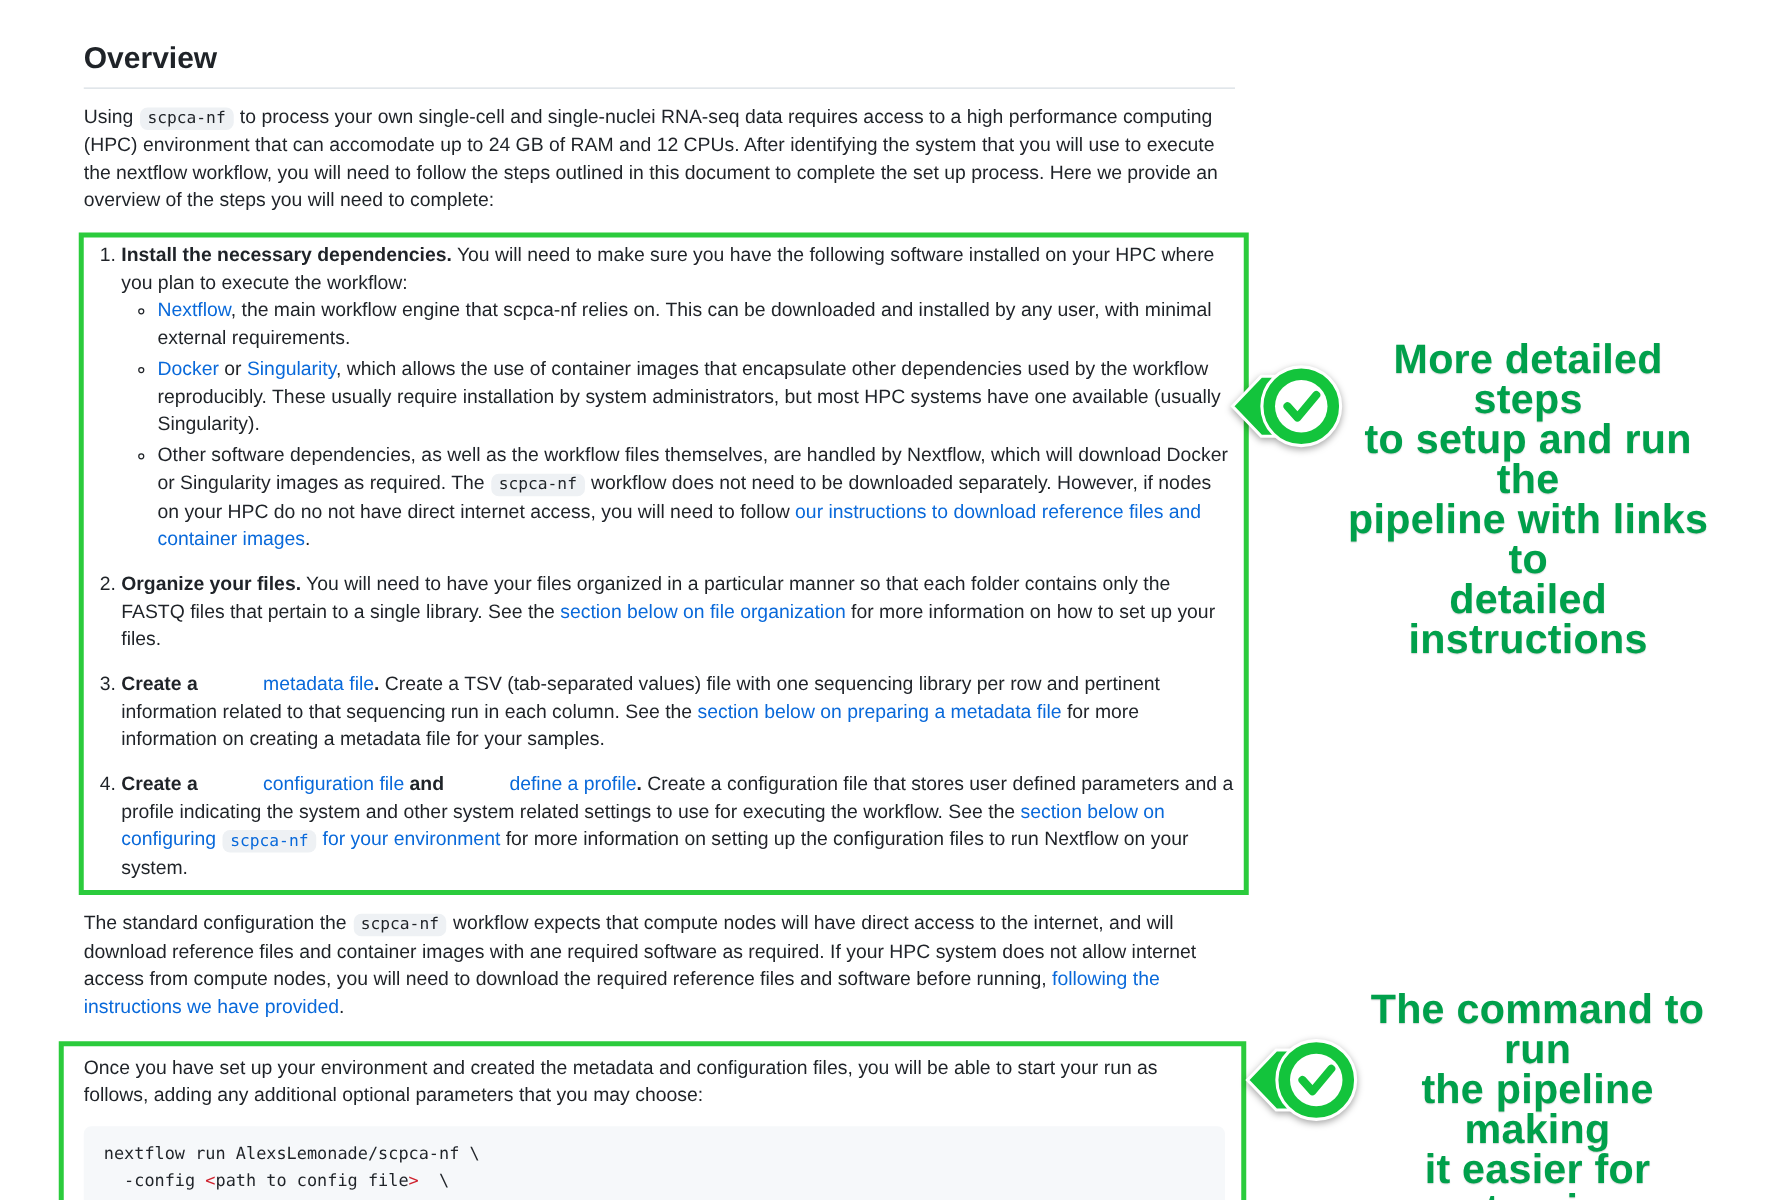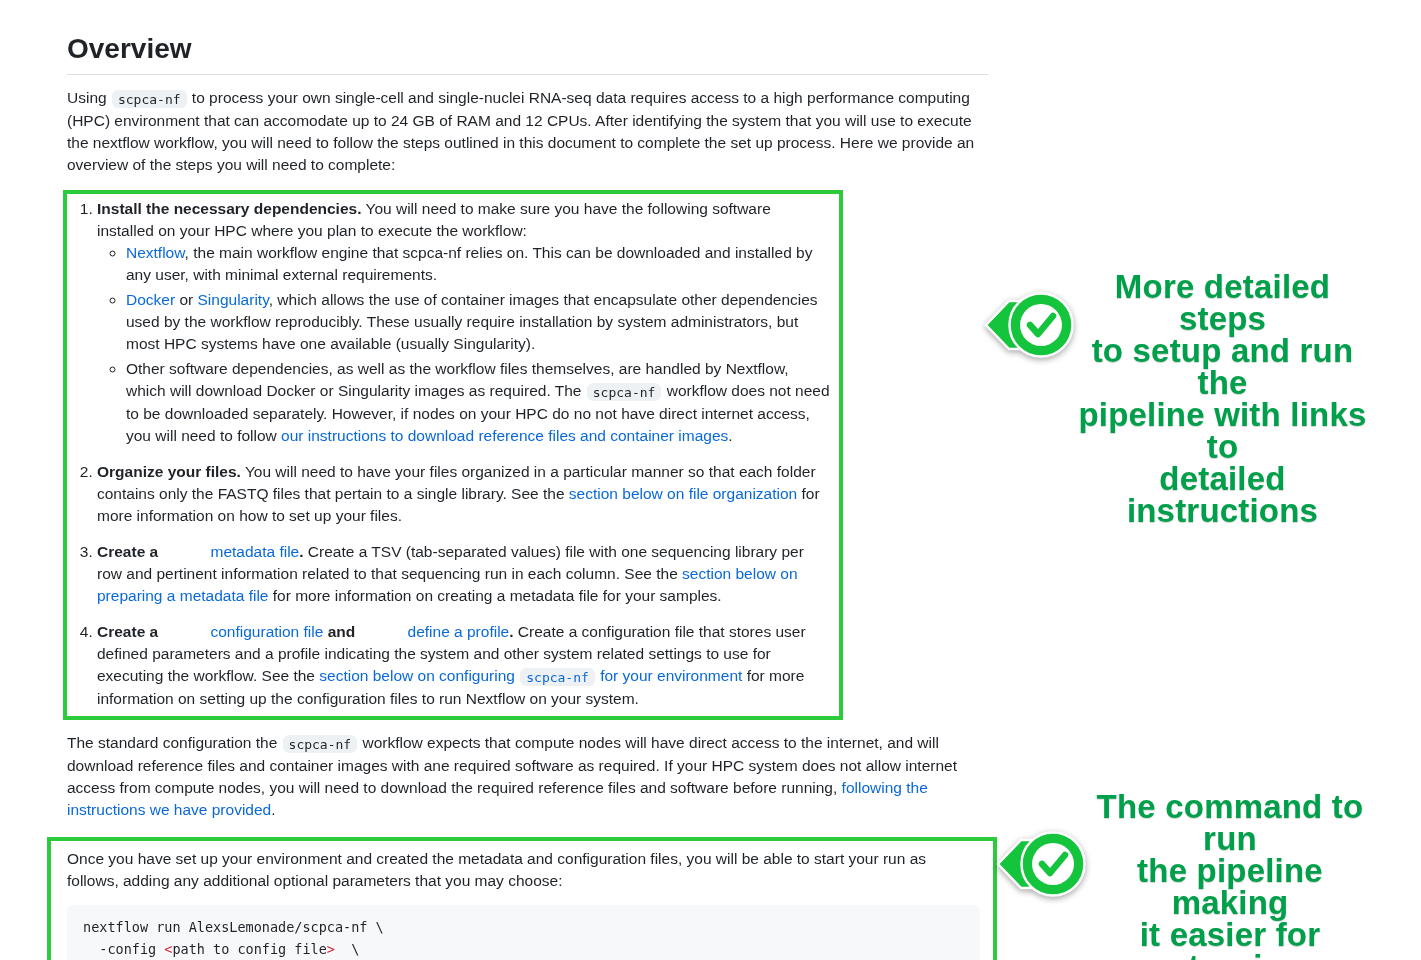--- a/index.html
+++ b/index.html
@@ -8,26 +8,26 @@
     --green-border:#2bcb3c;
     --green-note:#00a04b;
     --green-icon:#13c43c;
     --code-red:#cf222e;
   }
   *{box-sizing:border-box;margin:0;padding:0;}
   html,body{background:#ffffff;}
   body{font-family:"Liberation Sans","DejaVu Sans",sans-serif;color:var(--text);}
   .page{position:relative;width:1421px;height:960px;background:#fff;overflow:hidden;}
   .doc{position:absolute;left:67px;top:33px;width:932px;}
-  h2.title{font-size:28px;font-weight:700;color:#1f2328;padding-bottom:9px;
+  h2.title{font-size:24px;font-weight:700;color:#1f2328;padding-bottom:9px;
     border-bottom:1px solid #d8dee4;width:921px;}
   .para{font-size:15.5px;line-height:22px;width:915px;margin-top:12px;}
   
   .hl-box{border:4px solid var(--green-border);}
-  .box-steps{margin-left:-4px;margin-top:14px;width:780px;padding:4px 8px 6px 0;}
+  .box-steps{margin-left:-4px;margin-top:14px;width:936px;padding:4px 8px 6px 0;}
   .box-run{margin-left:-20px;margin-top:16px;width:950px;padding:7px 16px 6px 16px;}
   .box-run .para{margin-top:0;width:905px;}
   
   ol.steps{padding-left:30px;font-size:15.5px;line-height:22px;}
   ol.steps>li{margin-bottom:14px;}
   ol.steps>li:last-child{margin-bottom:0;}
   ol.steps p{display:block;}
   ul.substeps{list-style:circle;padding-left:29px;}
   ul.substeps>li{margin-bottom:3px;}
   ul.substeps>li:last-child{margin-bottom:0;}

